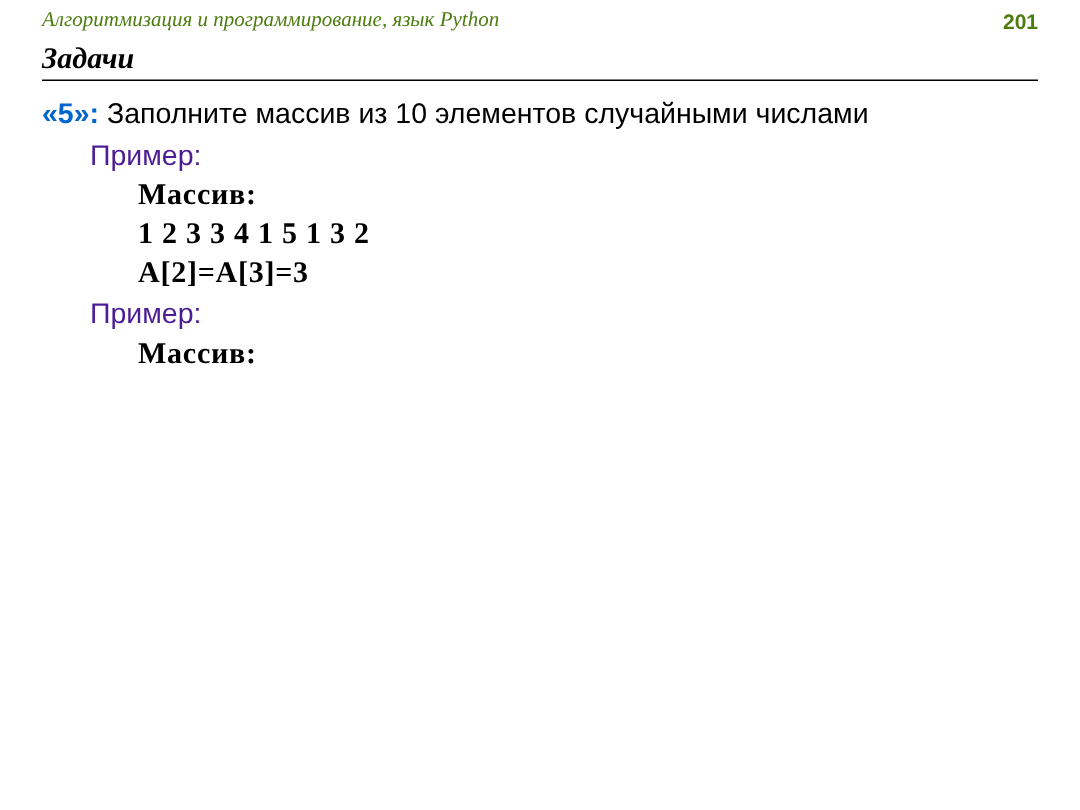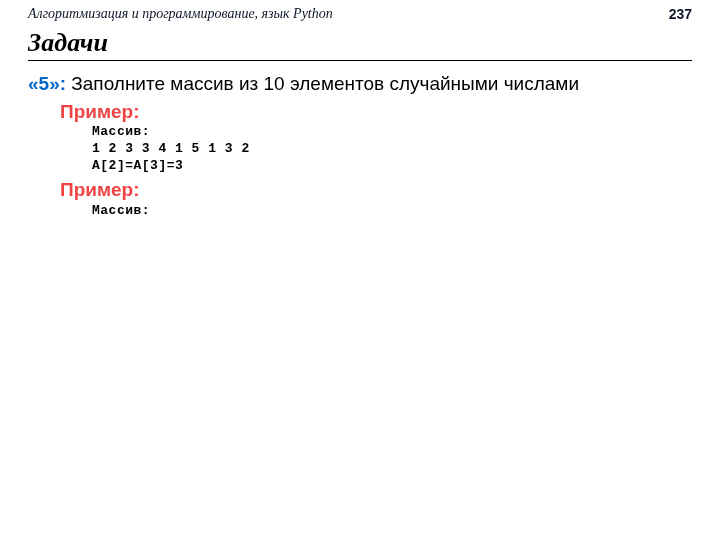--- a/index.html
+++ b/index.html
@@ -13,34 +13,34 @@
       background: #ffffff;
       font-family: Arial, Helvetica, sans-serif;
       position: relative;
       overflow: hidden;
     }
     .header-bar {
       display: flex;
       justify-content: space-between;
       align-items: center;
       padding: 6px 28px 4px 28px;
-      color: #0f172a;
+      color: #4d7c0f;
       font-size: 14px;
     }
     .header-title {
       font-style: italic;
       font-family: Georgia, 'Times New Roman', serif;
     }
     .page-number {
       font-weight: bold;
       font-family: Arial, sans-serif;
     }
     .section-title {
       margin: 2px 28px 0 28px;
-      font-size: 26px;
+      font-size: 20px;
       font-weight: bold;
       font-style: italic;
       color: #000000;
       border-bottom: 1.5px solid #000000;
       padding-bottom: 2px;
       font-family: Georgia, 'Times New Roman', serif;
     }
     .content {
       padding: 10px 12px 0 28px;
       font-size: 19px;
@@ -54,40 +54,40 @@
       color: #0066cc;
       font-weight: bold;
     }
     .task-text {
       display: inline;
     }
     .task-cont {
       padding-left: 50px;
     }
     .example-label {
-      color: #ef4444;
-      font-weight: bold;
+      color: #4c1d95;
+      font-weight: normal;
       padding-left: 32px;
       margin-top: 2px;
     }
     .mono {
-      font-family: Liberation Mono, monospace;
+      font-family: Liberation Serif, serif;
       font-weight: bold;
       padding-left: 64px;
-      font-size: 13px;
+      font-size: 20px;
       line-height: 1.3;
       letter-spacing: 0.5px;
     }
   </style>
 </head>
 <body>
 
 <div class="header-bar">
   <span class="header-title">Алгоритмизация и программирование, язык Python</span>
-  <span class="page-number">237</span>
+  <span class="page-number">201</span>
 </div>
 
 <div class="section-title">Задачи</div>
 
 <div class="content">
   <div class="task-header">
     <span class="task-label">«5»:</span>
     <span class="task-text">Заполните массив из 10 элементов случайными числами</span>
   </div>
 

